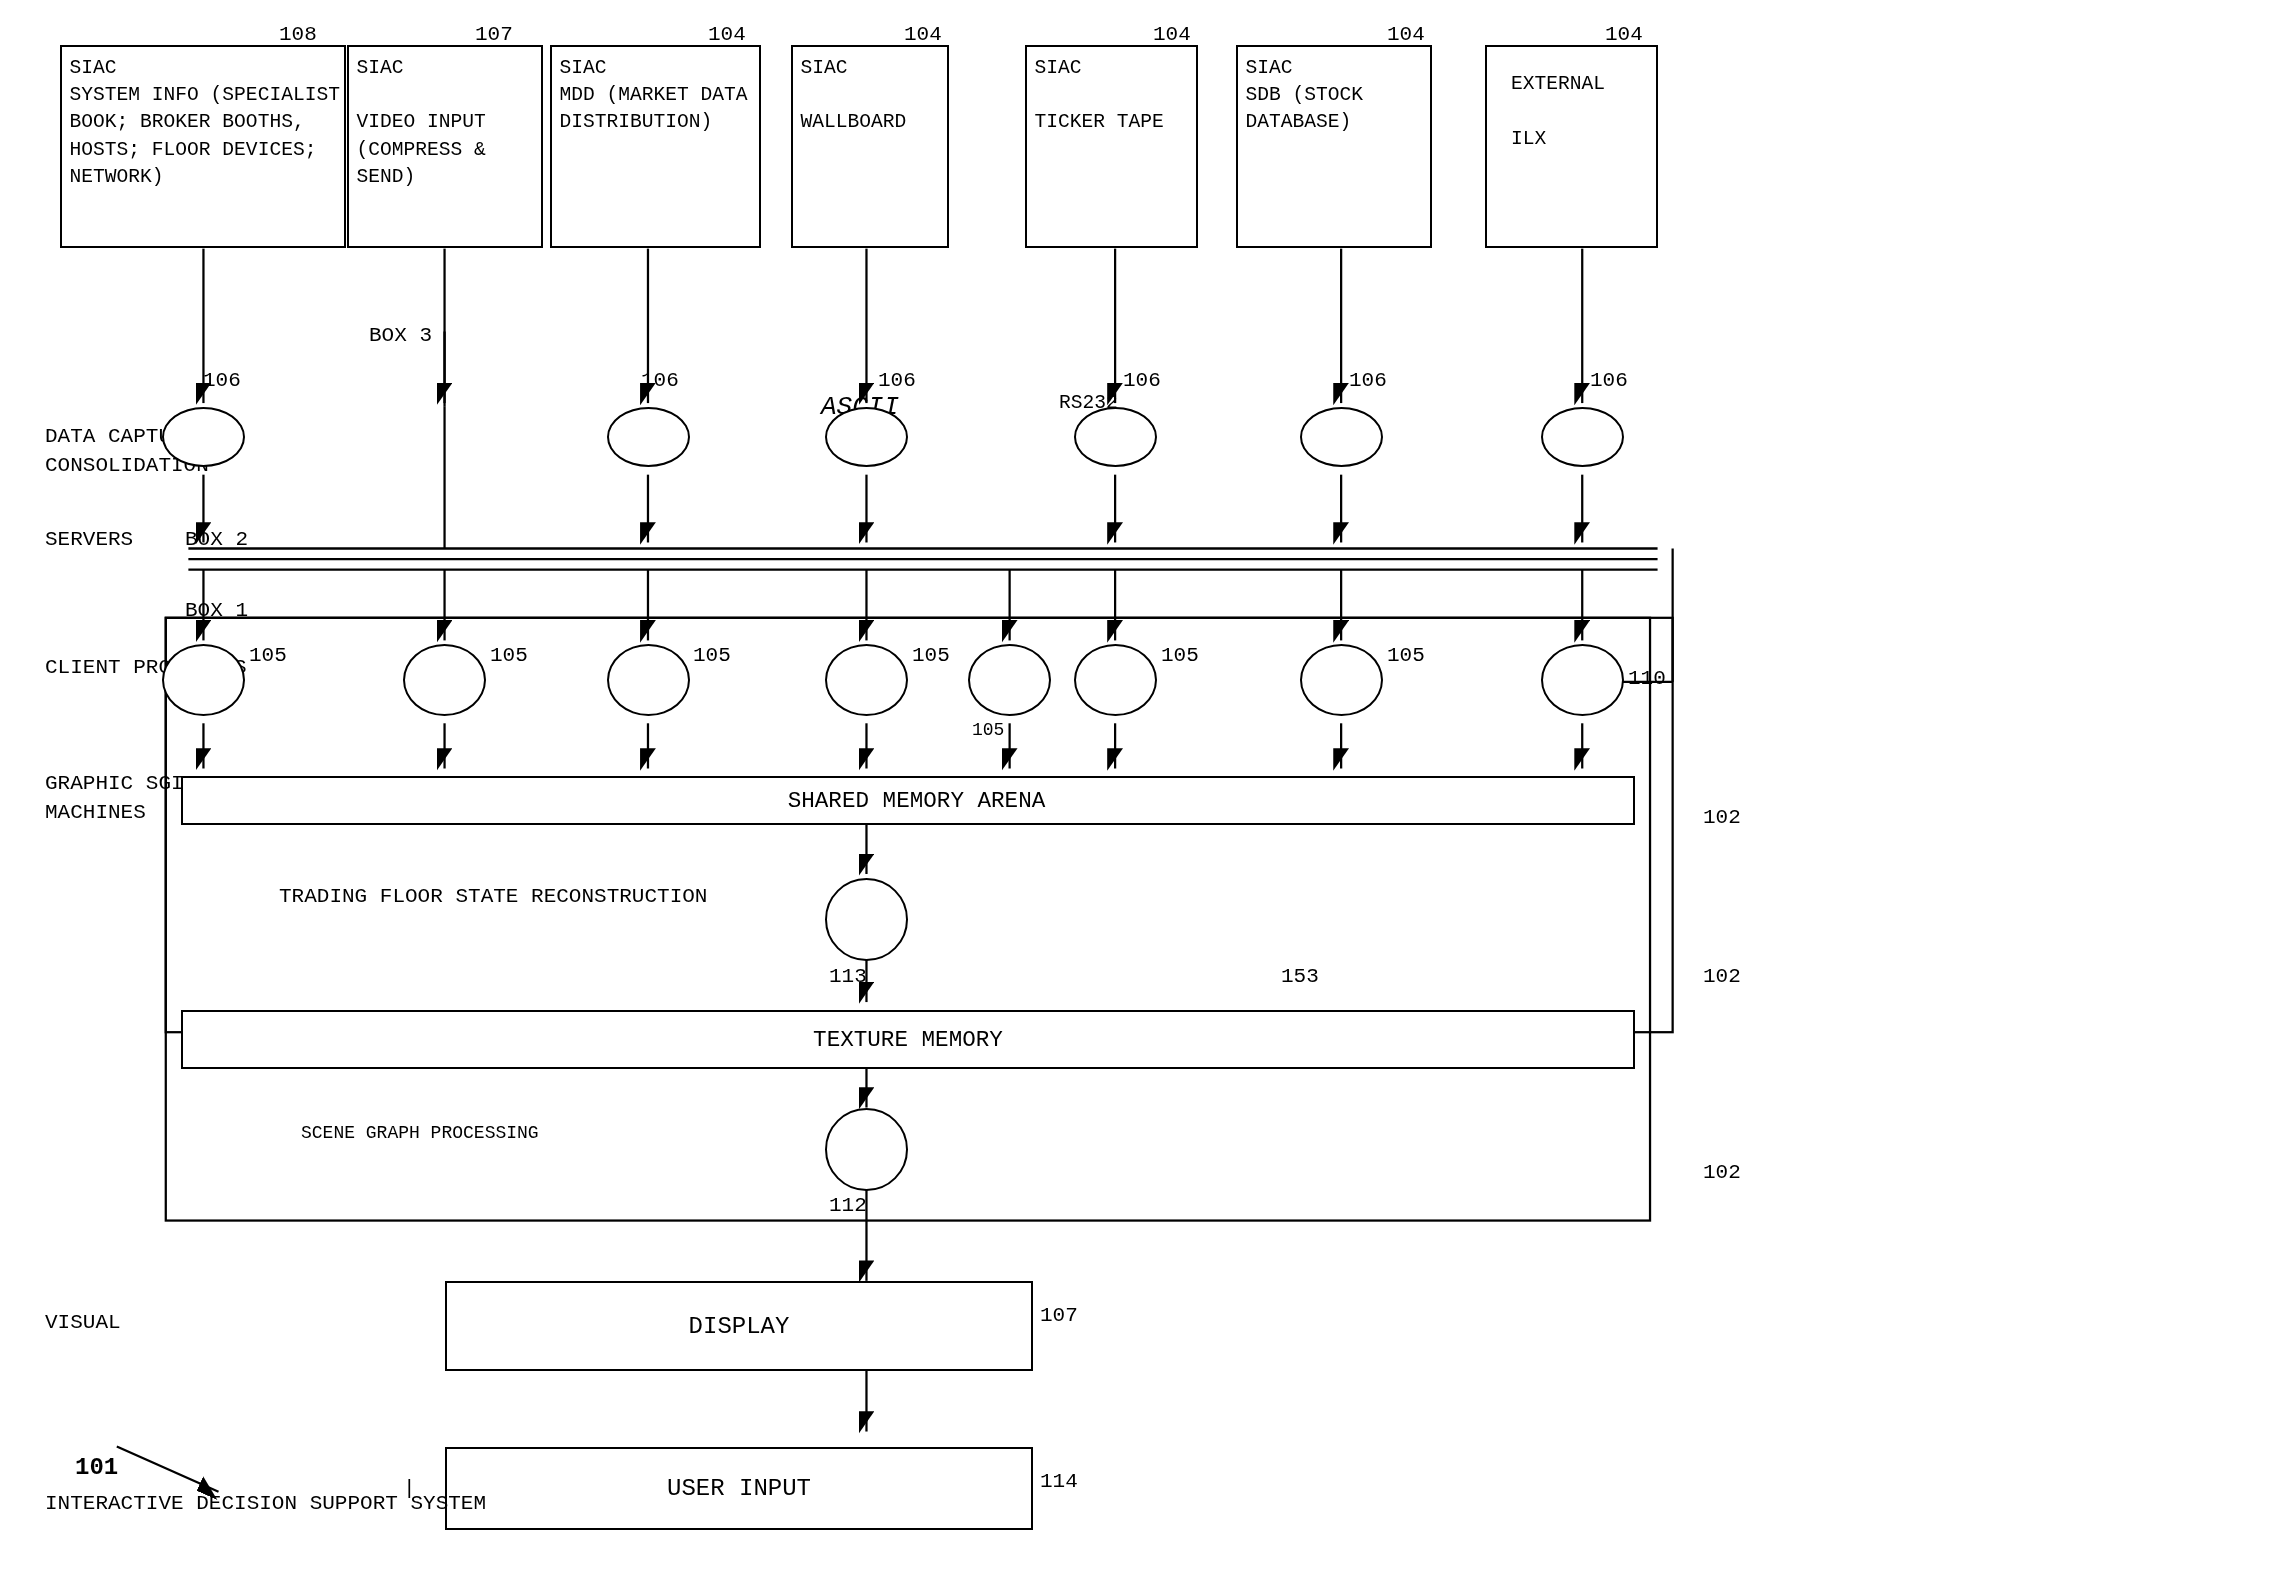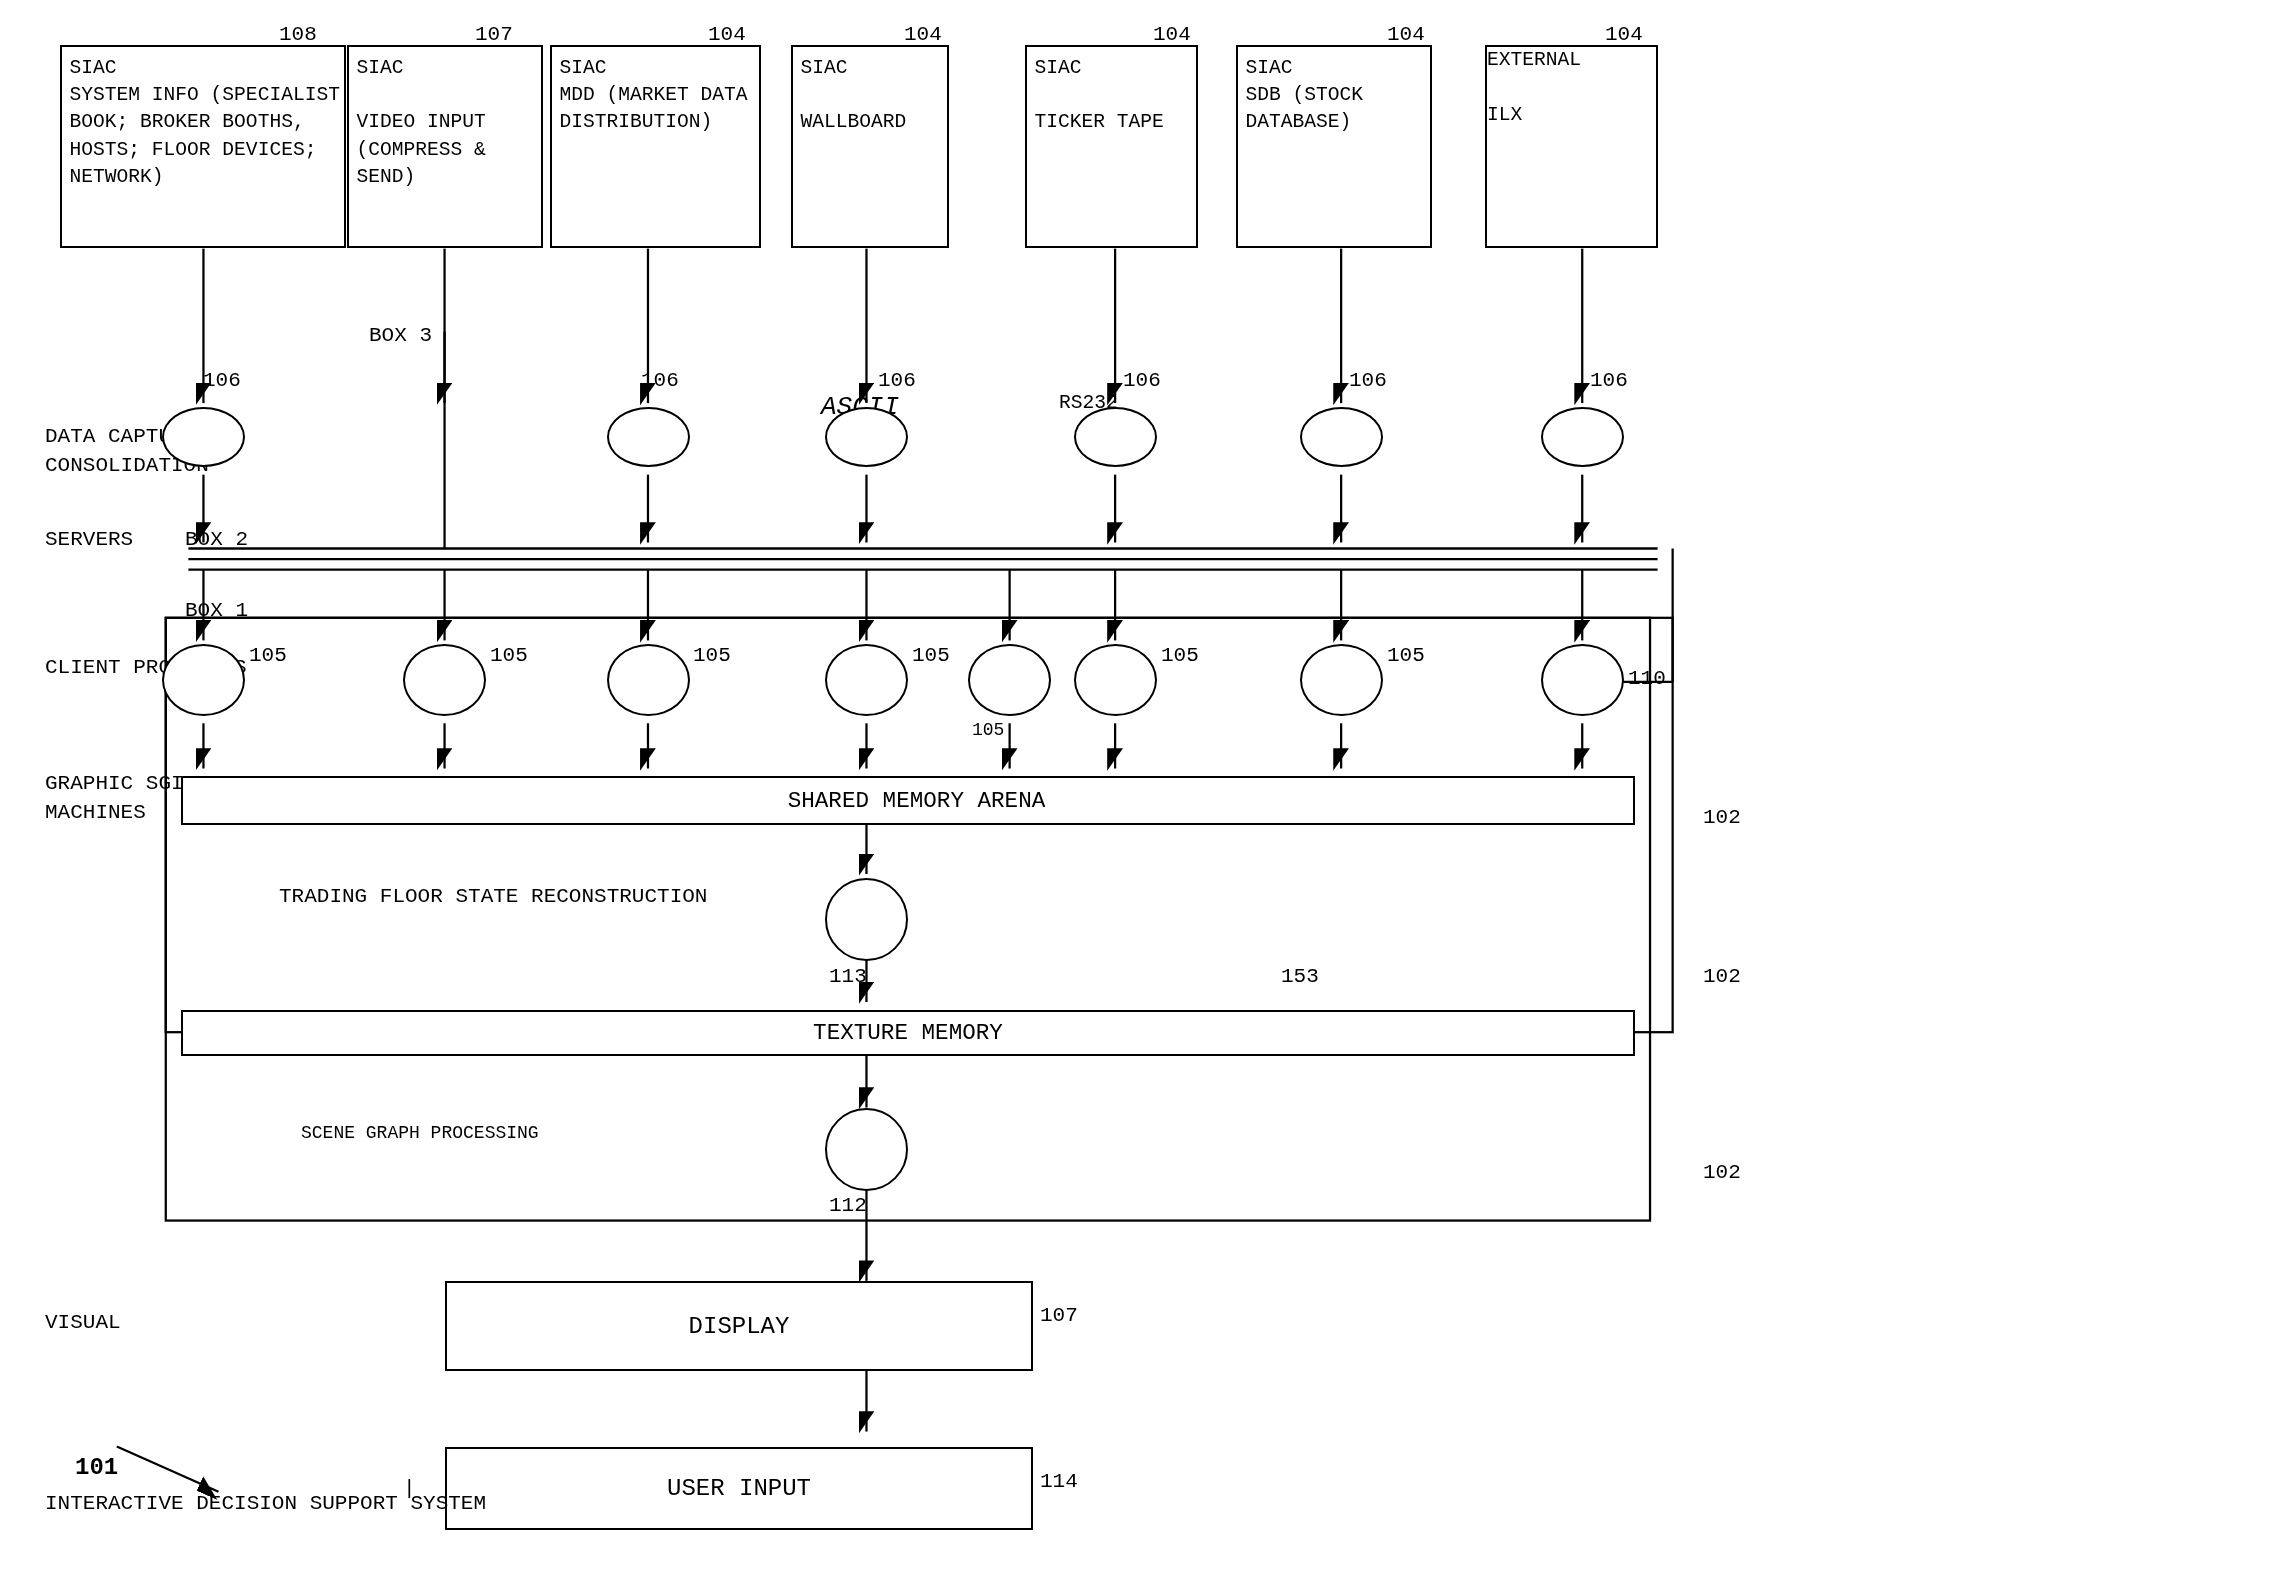--- a/index.html
+++ b/index.html
@@ -188,21 +188,21 @@
   <div class="ref" style="left:1153px; top:22.6px;">104</div>
 
   <div class="box" style="left:1236px; top:45px; width:196px; height:203px; padding:7.5px;">
     <span class="label multiline" style="font-size:19.6px; line-height:1.4;">SIAC
 SDB (STOCK
 DATABASE)</span>
   </div>
 
   <div class="ref" style="left:1387px; top:22.6px;">104</div>
 
-  <div class="box" style="left:1485px; top:45px; width:173px; height:203px; padding:0;">
+  <div class="box" style="left:1485px; top:45px; width:173px; height:203px; padding:24px;">
     <span class="label multiline" style="font-size:19.6px; line-height:1.4;">EXTERNAL
 
 ILX</span>
   </div>
 
   <div class="ref" style="left:1605px; top:22.6px;">104</div>
 
   <div class="label multiline" style="left:45px; top:422px; font-size:21px; line-height:1.4;">DATA CAPTURE &amp;
 CONSOLIDATION</div>
 
@@ -266,21 +266,21 @@
       <span class="label" style="font-size:22.6px;margin-left:17px;">SHARED MEMORY ARENA</span>
     </div>
   </div>
 
   <div class="label" style="left:279px; top:885px; font-size:21px;">TRADING FLOOR STATE RECONSTRUCTION</div>
 
   <div class="ellipse" style="left:825px; top:878px; width:83px; height:83px; border-radius:50%;"></div>
   <div class="ref" style="left:829px; top:965px;">113</div>
 
   <div class="ref" style="left:1281px; top:965px;">153</div>
-  <div class="box" style="left:181px; top:1010px; width:1454px; height:46px;">
+  <div class="box" style="left:181px; top:1010px; width:1454px; height:59px;">
     <div style="display:flex; align-items:center; justify-content:center; height:100%;">
       <span class="label" style="font-size:22.6px;">TEXTURE MEMORY</span>
     </div>
   </div>
 
   <div class="label" style="left:301px; top:1123px; font-size:18px;">SCENE GRAPH PROCESSING</div>
 
   <div class="ellipse" style="left:825px; top:1108px; width:83px; height:83px; border-radius:50%;"></div>
   <div class="ref" style="left:829px; top:1194px;">112</div>
 

